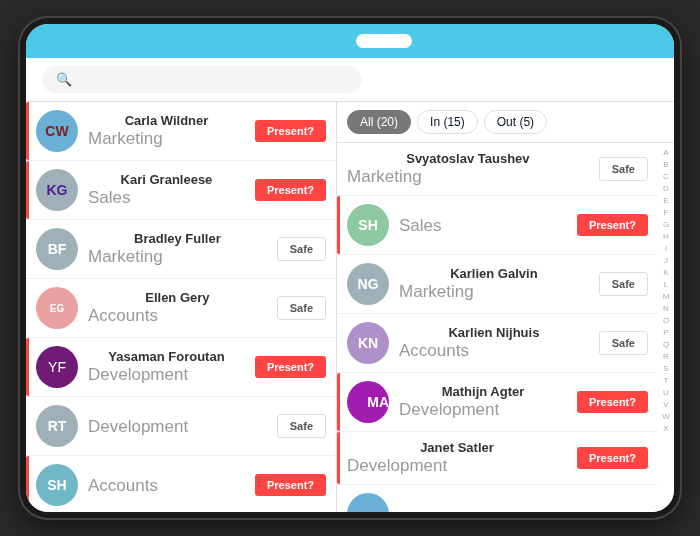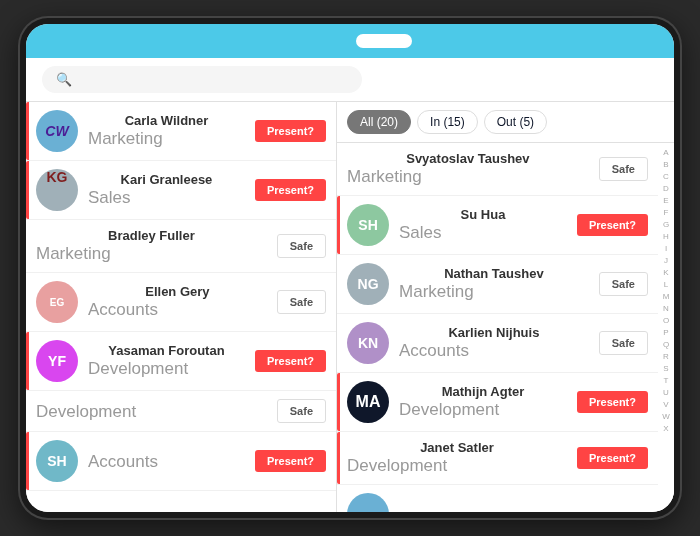--- a/index.html
+++ b/index.html
@@ -244,67 +244,73 @@
       <div class="search-input-wrap">
         <span class="search-icon-svg">🔍</span>
         <input class="search-input" type="text" style="">
       </div>
     </div>
 
     <div class="main-content">
 
       <div class="left-panel" id="left-list">
       <div class="person-row present-indicator">
-            <div class="avatar" style="background: rgb(106, 176, 212); display: flex; align-items: center; justify-content: center; color: #4c1d95; font-weight: 700; font-size: 14px; font-style: italic;">
+            <div class="avatar" style="background: rgb(106, 176, 212); display: flex; align-items: center; justify-content: center; color: #7f1d1d; font-weight: 700; font-size: 14px;">
               <span>CW</span>
             </div>
             <div class="person-info">
               <div class="person-name">Carla Wildner</div>
               <div class="person-dept">Marketing</div>
             </div>
             <button class="status-btn present">Present?</button>
           </div>
           <div class="person-row present-indicator">
-            <div class="avatar" style="background: rgb(160, 176, 184); display: flex; justify-content: center; color: #7f1d1d; font-weight: 700; font-size: 14px;">
+            <div class="avatar" style="background: rgb(160, 176, 184); display: flex; align-items: center; justify-content: center; color: #4c1d95; font-weight: 700; font-size: 14px;">
               <span>KG</span>
             </div>
             <div class="person-info">
               <div class="person-name">Kari Granleese</div>
               <div class="person-dept">Sales</div>
             </div>
             <button class="status-btn present">Present?</button>
           </div>
           <div class="person-row">
+            <div class="avatar" style="background: rgb(160, 176, 184); display: flex; align-items: center; justify-content: center; color: white; font-weight: 700; font-size: 14px;">
+              <span>BF</span>
+            </div>
             <div class="person-info">
               <div class="person-name">Bradley Fuller</div>
               <div class="person-dept">Marketing</div>
             </div>
             <button class="status-btn safe">Safe</button>
           </div>
           <div class="person-row">
             <div class="avatar" style="background: rgb(232, 160, 160); display: flex; align-items: center; justify-content: center; color: white; font-weight: 700; font-size: 10px;">
               <span>EG</span>
             </div>
             <div class="person-info">
               <div class="person-name">Ellen Gery</div>
               <div class="person-dept">Accounts</div>
             </div>
             <button class="status-btn safe">Safe</button>
           </div>
           <div class="person-row present-indicator">
-            <div class="avatar" style="background: #d946ef; display: flex; align-items: center; justify-content: center; color: white; font-weight: 700; font-size: 14px;">
+            <div class="avatar" style="background: #701a75; display: flex; align-items: center; justify-content: center; color: white; font-weight: 400; font-size: 14px;">
               <span>YF</span>
             </div>
             <div class="person-info">
               <div class="person-name">Yasaman Foroutan</div>
               <div class="person-dept">Development</div>
             </div>
             <button class="status-btn present">Present?</button>
           </div>
           <div class="person-row">
+            <div class="avatar" style="background: rgb(160, 176, 184); display: flex; align-items: center; justify-content: center; color: white; font-weight: 700; font-size: 14px;">
+              <span>RT</span>
+            </div>
             <div class="person-info">
               <div class="person-dept">Development</div>
             </div>
             <button class="status-btn safe">Safe</button>
           </div>
           <div class="person-row present-indicator">
             <div class="avatar" style="background: rgb(112, 184, 200); display: flex; align-items: center; justify-content: center; color: white; font-weight: 700; font-size: 14px;">
               <span>SH</span>
             </div>
             <div class="person-info">
@@ -327,47 +333,46 @@
                   <div class="person-name">Svyatoslav Taushev</div>
                   <div class="person-dept">Marketing</div>
                 </div>
                 <button class="status-btn safe">Safe</button>
               </div>
               <div class="person-row present-indicator">
                 <div class="avatar" style="background: rgb(141, 200, 160); display: flex; align-items: center; justify-content: center; color: white; font-weight: 700; font-size: 14px;">
                   <span>SH</span>
                 </div>
                 <div class="person-info">
-                  <div class="person-name">Su Hua</div>
                   <div class="person-dept">Sales</div>
                 </div>
                 <button class="status-btn present">Present?</button>
               </div>
               <div class="person-row">
                 <div class="avatar" style="background: rgb(160, 176, 184); display: flex; align-items: center; justify-content: center; color: white; font-weight: 700; font-size: 14px;">
                   <span>NG</span>
                 </div>
                 <div class="person-info">
-                  <div class="person-name">Nathan Taushev</div>
+                  <div class="person-name">Karlien Galvin</div>
                   <div class="person-dept">Marketing</div>
                 </div>
                 <button class="status-btn safe">Safe</button>
               </div>
               <div class="person-row">
                 <div class="avatar" style="background: rgb(176, 144, 200); display: flex; align-items: center; justify-content: center; color: white; font-weight: 700; font-size: 14px;">
                   <span>KN</span>
                 </div>
                 <div class="person-info">
                   <div class="person-name">Karlien Nijhuis</div>
                   <div class="person-dept">Accounts</div>
                 </div>
                 <button class="status-btn safe">Safe</button>
               </div>
               <div class="person-row present-indicator">
-                <div class="avatar" style="background: #0f172a; display: flex; align-items: center; justify-content: center; color: white; font-weight: 700; font-size: 16px;">
+                <div class="avatar" style="background: #a21caf; display: flex; align-items: center; justify-content: flex-end; color: white; font-weight: 700; font-size: 14px;">
                   <span>MA</span>
                 </div>
                 <div class="person-info">
                   <div class="person-name">Mathijn Agter</div>
                   <div class="person-dept">Development</div>
                 </div>
                 <button class="status-btn present">Present?</button>
               </div>
               <div class="person-row present-indicator">
                 <div class="person-info">

